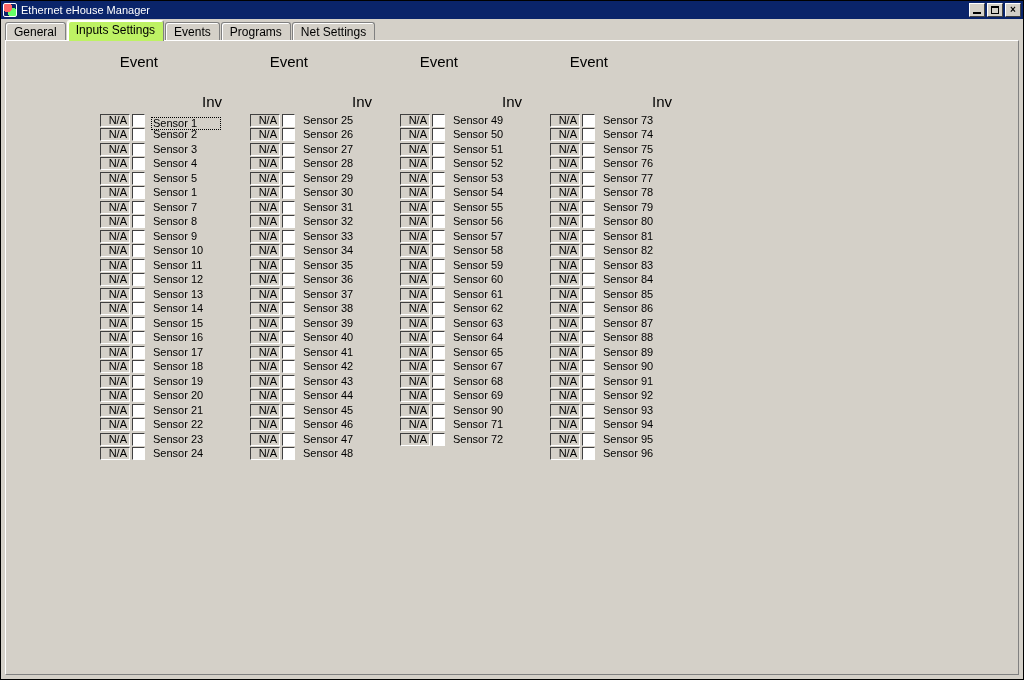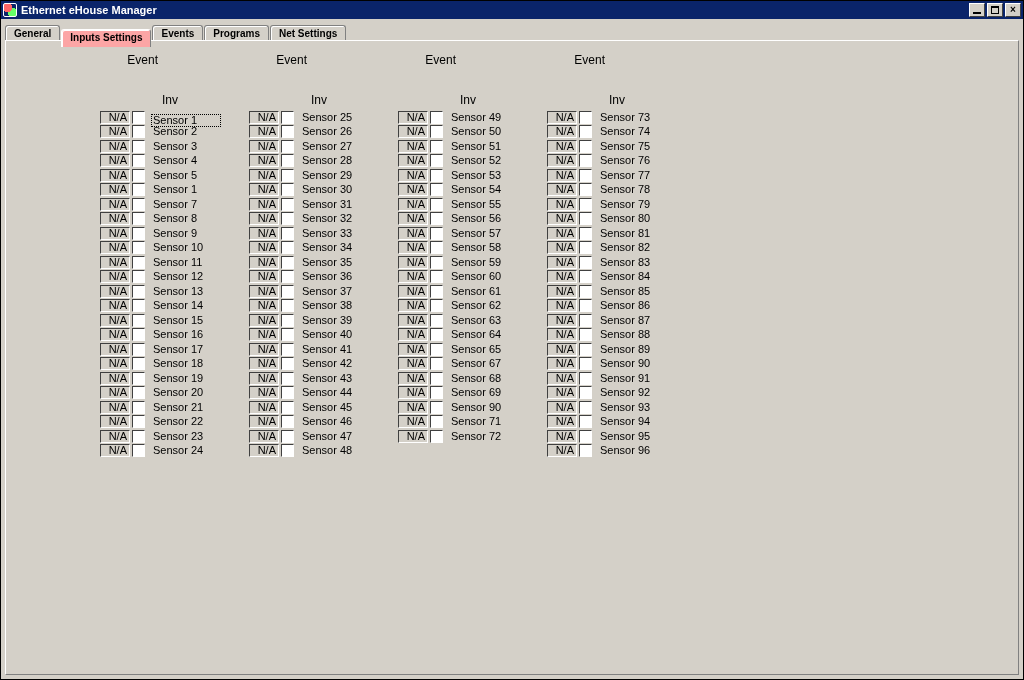--- a/index.html
+++ b/index.html
@@ -31,21 +31,21 @@
   .titlebar-icon {
     width: 14px; height: 14px;
     margin-right: 4px;
     background:
       radial-gradient(circle at 30% 30%, #f66 0 40%, transparent 41%),
       radial-gradient(circle at 70% 70%, #6f6 0 40%, transparent 41%);
     border: 1px solid #fff;
     border-radius: 2px;
   }
   .titlebar-text {
-    font-weight: bold;
+    font-weight: normal;
     flex: 1;
     font-size: 11px;
   }
   .titlebar-buttons {
     display: flex;
     gap: 2px;
   }
   .tbbtn {
     width: 16px; height: 14px;
     background: #d4d0c8;
@@ -95,30 +95,29 @@
     border: 1px solid #808080;
     border-bottom: none;
     border-top-left-radius: 3px;
     border-top-right-radius: 3px;
     background: #d4d0c8;
     padding: 2px 8px 3px 8px;
     margin-right: 1px;
     position: relative;
     cursor: default;
     box-shadow: inset 1px 1px 0 #fff;
-    font-size: 10px;
+    font-size: 12px;
     top: 1px;
-    font-weight: bold;
   }
   .tab.active {
     border-color: #fff #808080 #d4d0c8 #fff;
     z-index: 2;
-    background: #fca5a5;
+    background: #bef264;
     box-shadow: inset 1px 1px 0 #fff;
-    top: 6px;
+    top: 0px;
     padding-bottom: 4px;
   }
   .tabpanel {
     flex: 1;
     border: 1px solid #808080;
     border-top-color: #fff;
     border-left-color: #fff;
     background: #d4d0c8;
     position: relative;
     overflow: hidden;
@@ -129,21 +128,22 @@
     padding: 12px 6px;
     gap: 28px;
   }
   .col {
     display: flex;
     flex-direction: column;
   }
   .colhead {
     display: flex;
     margin-bottom: 3px;
-    font-size: 12px;
+    font-size: 15px;
+    gap: 40px;
   }
   .colhead .lh {
     width: 62px;
     text-align: right;
     padding-right: 4px;
   }
   .colhead .ic {
     width: 20px;
     margin-top: 40px;
   }

